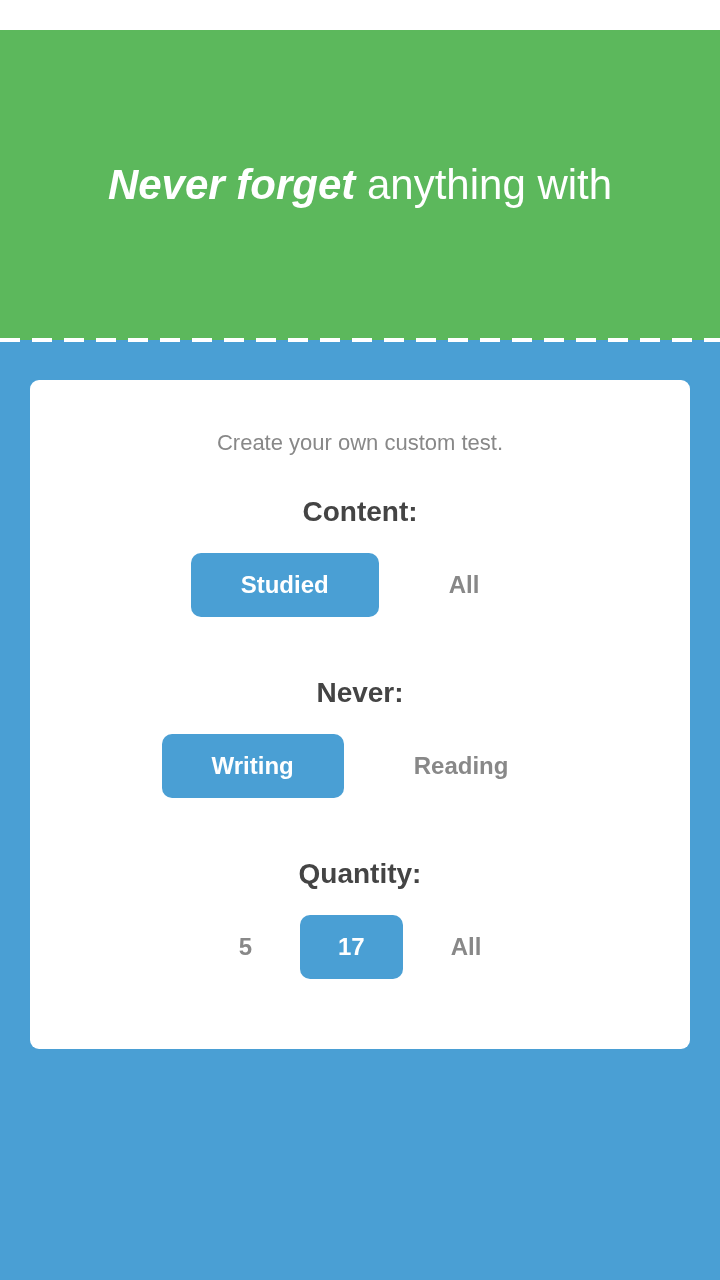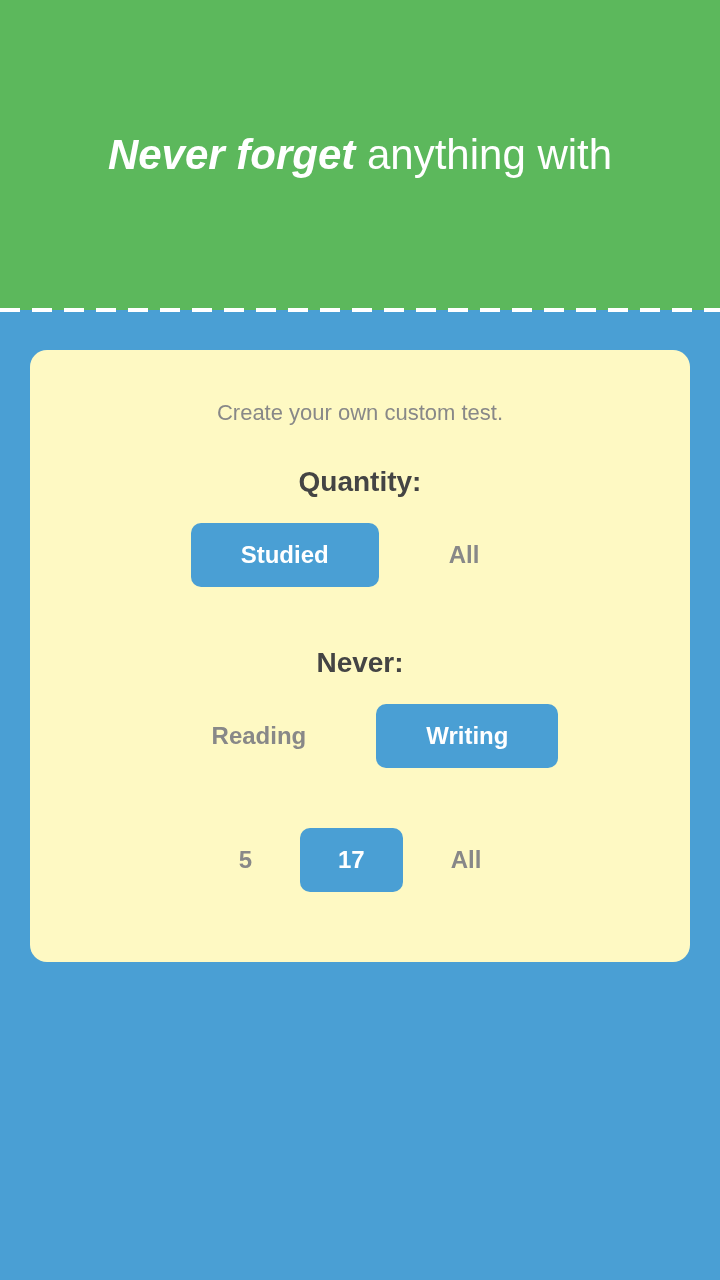--- a/index.html
+++ b/index.html
@@ -18,20 +18,21 @@
     }
 
     .green-header {
       background-color: #5cb85c;
       flex: 0 0 310px;
       display: flex;
       align-items: center;
       justify-content: center;
       padding: 40px 80px;
       position: relative;
+      margin-top: 30px;
     }
 
     .header-text {
       color: white;
       font-size: 42px;
       text-align: center;
       line-height: 1.3;
     }
 
     .header-text em {
@@ -65,22 +66,22 @@
         to right,
         white 0px,
         white 20px,
         transparent 20px,
         transparent 32px
       );
       z-index: 10;
     }
 
     .card {
-      background: #fef9c3;
-      border-radius: 17px;
+      background: #ffffff;
+      border-radius: 9px;
       width: 100%;
       max-width: 660px;
       padding: 50px 40px 60px 40px;
       display: flex;
       flex-direction: column;
       align-items: center;
       gap: 0;
     }
 
     .card-subtitle {
@@ -157,36 +158,37 @@
     <em>Never forget</em><span> anything with</span><br>
   </h1>
 </div>
 
 <div class="blue-body">
   <div class="card">
 
     <p class="card-subtitle">Create your own custom test.</p>
 
     <div class="section-block">
-      <div class="section-label">Quantity:</div>
+      <div class="section-label">Content:</div>
       <div class="button-group">
         <button class="btn btn-active">Studied</button>
         <button class="btn btn-inactive">All</button>
       </div>
     </div>
 
     <div class="section-block">
       <div class="section-label">Never:</div>
       <div class="button-group">
+        <button class="btn btn-active">Writing</button>
         <button class="btn btn-inactive">Reading</button>
-        <button class="btn btn-active">Writing</button>
       </div>
     </div>
 
     <div class="section-block">
+      <div class="section-label">Quantity:</div>
       <div class="quantity-group">
         <button class="btn btn-inactive">5</button>
         <button class="btn btn-active">17</button>
         <button class="btn btn-inactive">All</button>
       </div>
     </div>
 
   </div>
 </div>
 

